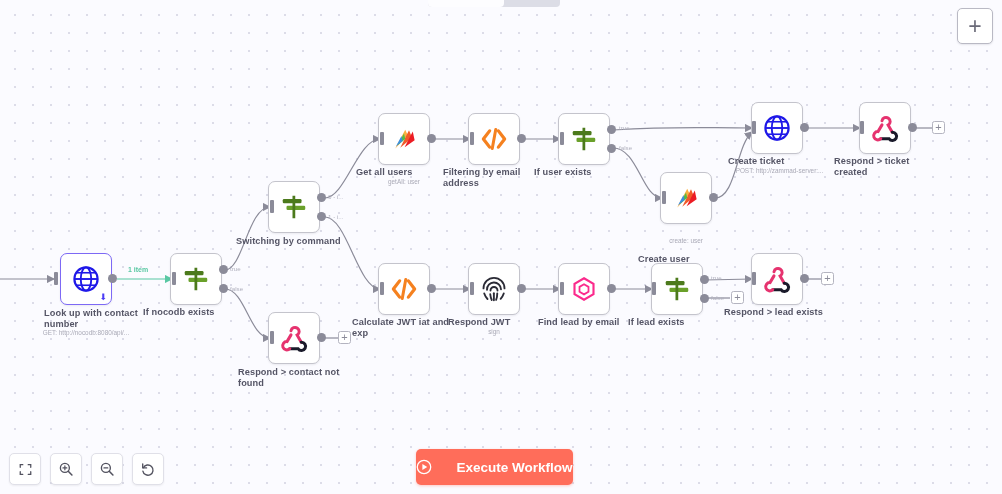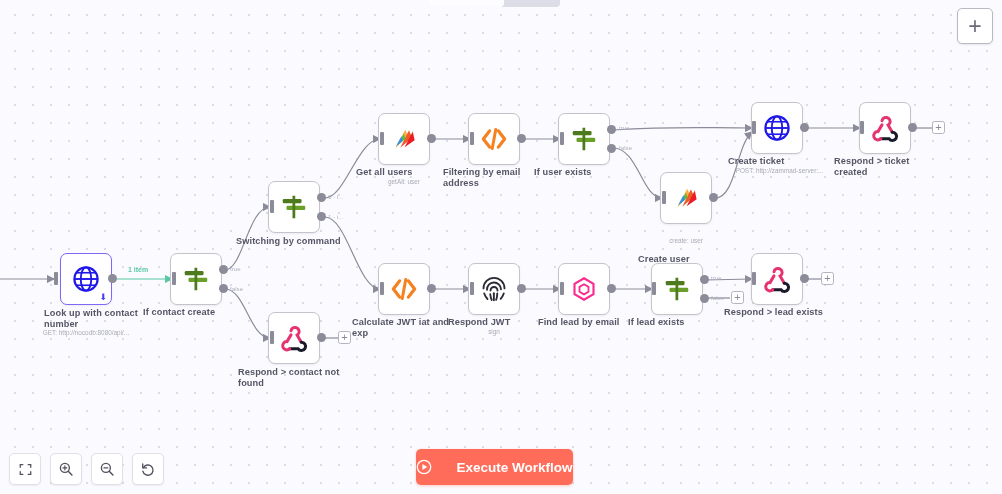--- a/index.html
+++ b/index.html
@@ -248,21 +248,21 @@
     <svg class="glyph" viewBox="0 0 24 24">
       <rect x="3" y="5.5" width="15" height="3.4" rx="1" fill="#4c7a1c"></rect>
       <rect x="6" y="11" width="15" height="3.4" rx="1" fill="#6aa02a"></rect>
       <rect x="10.8" y="3" width="2.2" height="18" fill="#4c7a1c"></rect>
     </svg>
   </div>
   <div class="outdot" style="left:219px;top:265px;"></div>
   <div class="outdot" style="left:219px;top:284px;"></div>
   <div class="clabel" style="left:230px;top:265px;">true</div>
   <div class="clabel" style="left:230px;top:285px;">false</div>
-  <div class="nlabel" style="left:143px;top:307px;width:106px;">If contact create</div>
+  <div class="nlabel" style="left:143px;top:307px;width:106px;">If nocodb exists</div>
 
   <div class="inport" style="left:270px;top:200px;"></div>
   <div class="node" style="left:268px;top:181px;">
     <svg class="glyph" viewBox="0 0 24 24">
       <rect x="3" y="5.5" width="15" height="3.4" rx="1" fill="#4c7a1c"></rect>
       <rect x="6" y="11" width="15" height="3.4" rx="1" fill="#6aa02a"></rect>
       <rect x="10.8" y="3" width="2.2" height="18" fill="#4c7a1c"></rect>
     </svg>
   </div>
   <div class="outdot" style="left:317px;top:193px;"></div>

